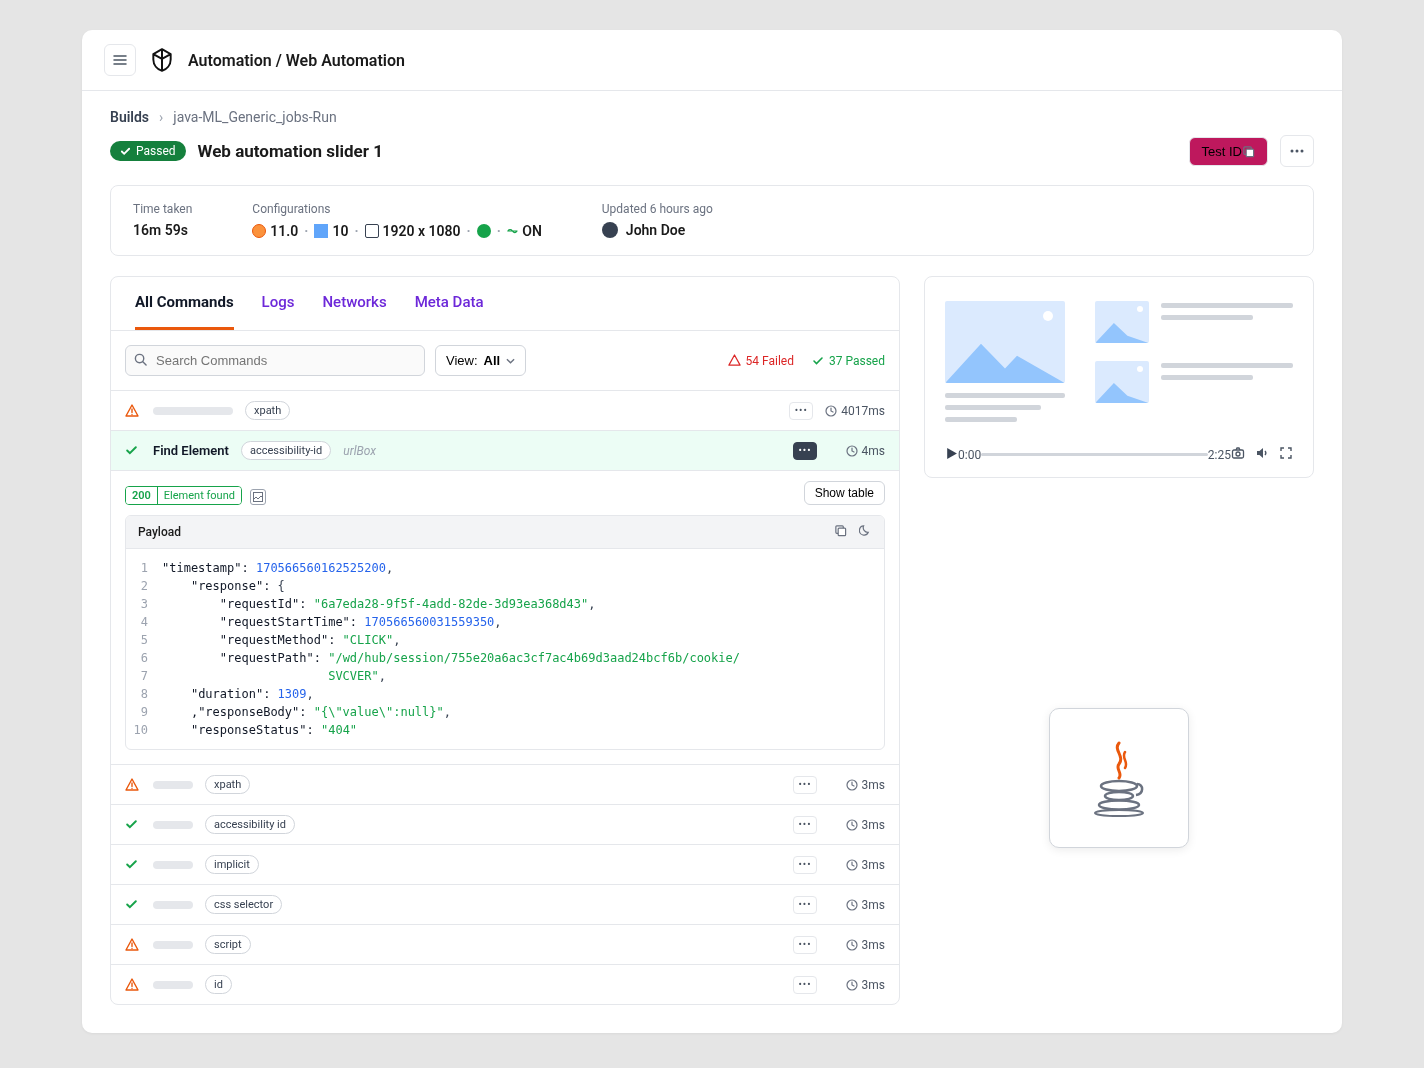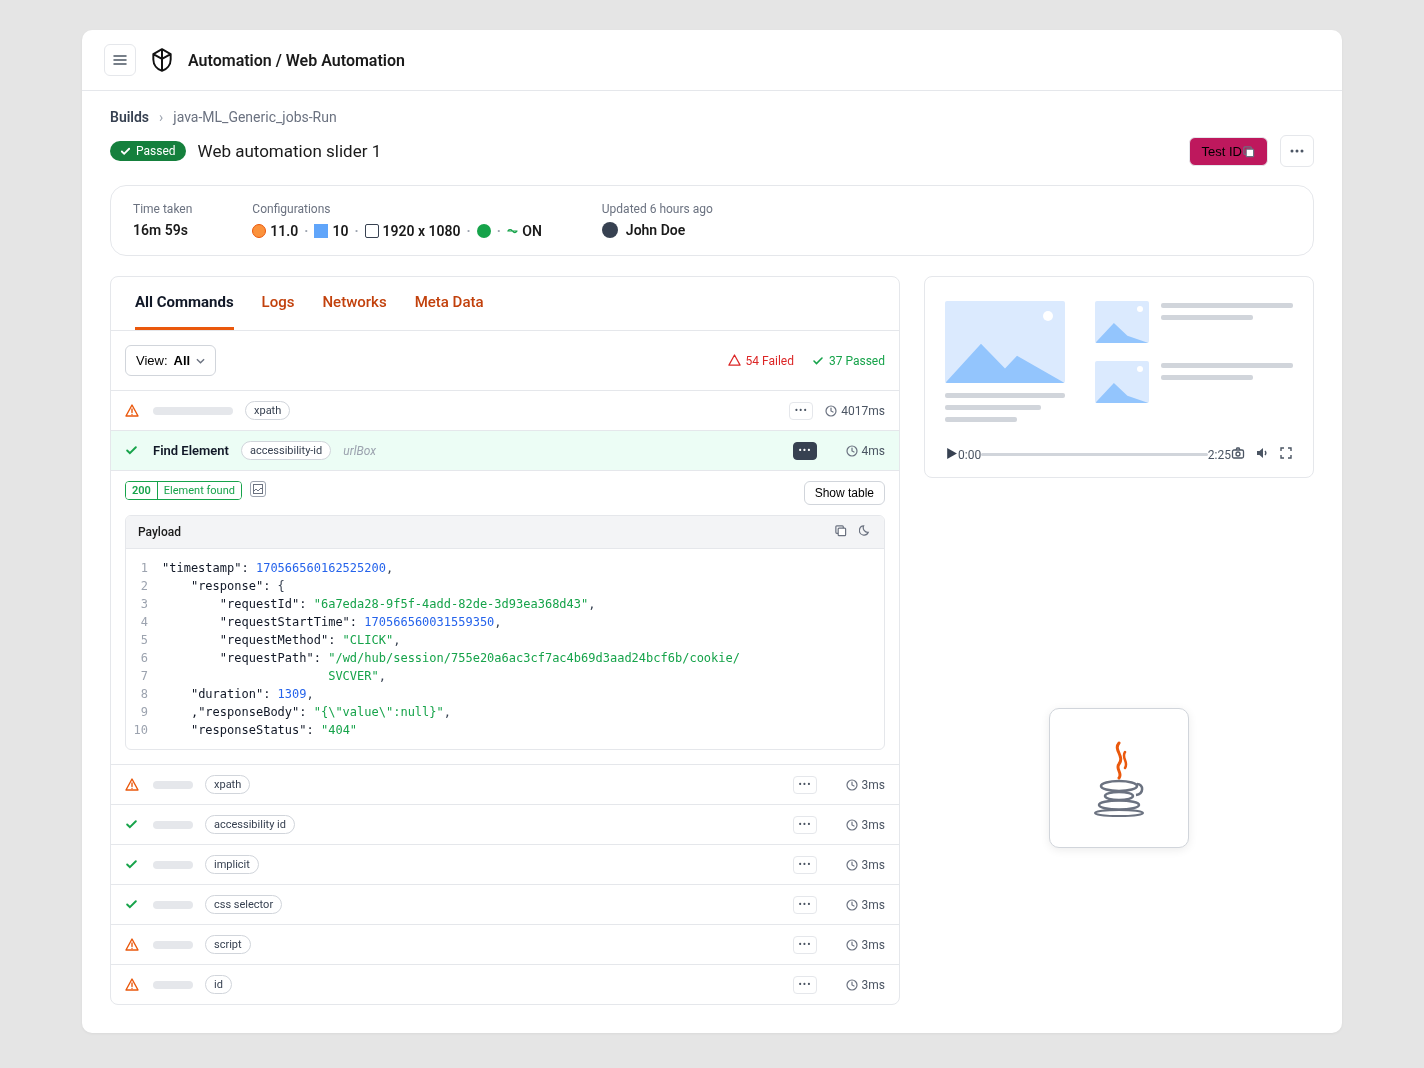--- a/index.html
+++ b/index.html
@@ -7,43 +7,43 @@
 .main-card { background: #fff; border-radius: 10px; max-width: 1260px; margin: 0 auto; box-shadow: 0 1px 3px rgba(0,0,0,0.05); overflow: hidden; }
 .topbar { display: flex; align-items: center; gap: 12px; padding: 14px 22px; border-bottom: 1px solid #e5e7eb; }
 .menu-btn { width: 32px; height: 32px; border: 1px solid #e5e7eb; border-radius: 6px; background: #fff; display: flex; align-items: center; justify-content: center; cursor: pointer; }
 .logo { width: 28px; height: 28px; display: flex; align-items: center; justify-content: center; }
 .title { font-size: 16px; font-weight: 600; }
 .content { padding: 18px 28px 28px 28px; }
 .breadcrumb { display: flex; align-items: center; gap: 10px; color: #6b7280; font-size: 14px; margin-bottom: 10px; }
 .breadcrumb .chev { color: #9ca3af; }
 .title-row { display: flex; align-items: center; gap: 12px; margin-bottom: 18px; }
 .badge-passed { background: #15803d; color: #fff; padding: 3px 10px; border-radius: 999px; font-size: 12px; display: inline-flex; align-items: center; gap: 5px; }
-.page-title { font-size: 17px; font-weight: 400; }
+.page-title { font-size: 17px; font-weight: 700; }
 .spacer { flex: 1; }
 .test-id-btn { border: 1px solid #e5e7eb; border-radius: 6px; background: #be185d; padding: 6px 12px; font-size: 13px; display: flex; align-items: center; gap: 0; cursor: pointer; }
 .more-btn { border: 1px solid #e5e7eb; border-radius: 6px; background: #fff; width: 34px; height: 32px; display: flex; align-items: center; justify-content: center; cursor: pointer; }
-.info-card { border: 1px solid #e5e7eb; border-radius: 16px; padding: 16px 22px; display: flex; gap: 60px; margin-bottom: 20px; }
+.info-card { border: 1px solid #e5e7eb; border-radius: 8px; padding: 16px 22px; display: flex; gap: 60px; margin-bottom: 20px; }
 .info-col .lbl { font-size: 12px; color: #6b7280; margin-bottom: 6px; }
 .info-col .val { font-size: 14px; font-weight: 600; display: flex; align-items: center; gap: 8px; }
 .cfg-val { font-size: 14px; font-weight: 600; display: flex; align-items: center; gap: 6px; }
 .cfg-val .dot { color: #9ca3af; }
 .cfg-item { display: inline-flex; align-items: center; gap: 4px; }
 .circ { width: 14px; height: 14px; border-radius: 50%; display: inline-block; }
 .circ.orange { background: #fb923c; border: 1px solid #ea580c; }
 .circ.green { background: #16a34a; }
 .sq { width: 14px; height: 14px; display: inline-block; background: #60a5fa; }
 .screen-icon { width: 14px; height: 14px; border: 1.5px solid #374151; border-radius: 2px; display: inline-block; }
 .wifi { color: #16a34a; font-weight: 700; }
 .avatar { width: 16px; height: 16px; border-radius: 50%; background: #374151; display: inline-block; }
 .layout { display: flex; gap: 24px; align-items: flex-start; }
 .left-panel { flex: 1; min-width: 0; }
 .right-panel { width: 390px; }
 .cmd-card { border: 1px solid #e5e7eb; border-radius: 8px; background: #fff; }
 .tabs { display: flex; gap: 28px; padding: 0 24px; border-bottom: 1px solid #e5e7eb; }
-.tab { padding: 16px 0; font-size: 15px; color: #c2410c; cursor: pointer; border-bottom: 3px solid transparent; font-weight: 500; }
+.tab { padding: 16px 0; font-size: 15px; color: #6d28d9; cursor: pointer; border-bottom: 3px solid transparent; font-weight: 500; }
 .tab.active { color: #111827; font-weight: 700; border-bottom-color: #ea580c; }
 .search-row { display: flex; align-items: center; gap: 10px; padding: 14px 14px; }
 .search-box { flex: 0 0 auto; width: 300px; position: relative; }
 .search-box input { width: 100%; padding: 7px 10px 7px 30px; border: 1px solid #d1d5db; border-radius: 6px; font-size: 13px; background: #fafafa; }
 .search-box .sicon { position: absolute; left: 9px; top: 50%; transform: translateY(-50%); color: #6b7280; }
 .view-dd { border: 1px solid #d1d5db; border-radius: 6px; background: #fff; padding: 7px 10px; font-size: 13px; display: flex; align-items: center; gap: 6px; cursor: pointer; }
 .counts { display: flex; align-items: center; gap: 18px; font-size: 12px; }
 .counts .fail { color: #dc2626; display: flex; align-items: center; gap: 5px; }
 .counts .pass { color: #16a34a; display: flex; align-items: center; gap: 5px; }
 .cmd-row { display: flex; align-items: center; gap: 12px; padding: 10px 14px; border-top: 1px solid #e5e7eb; font-size: 12px; }
@@ -51,21 +51,21 @@
 .status-icon { width: 16px; flex-shrink: 0; display: flex; }
 .warn-icon { color: #ea580c; }
 .check-icon { color: #16a34a; }
 .skel { height: 8px; background: #e5e7eb; border-radius: 4px; }
 .skel.w40 { width: 40px; }
 .skel.w80 { width: 80px; }
 .pill { border: 1px solid #d1d5db; border-radius: 999px; padding: 2px 8px; font-size: 11px; color: #374151; background: #fff; }
 .dots-btn { border: 1px solid #e5e7eb; border-radius: 4px; background: #fff; width: 24px; height: 18px; display: flex; align-items: center; justify-content: center; cursor: pointer; font-size: 10px; color: #4b5563; letter-spacing: 1px; }
 .dots-btn.dark { background: #374151; color: #fff; border-color: #374151; }
 .time-cell { display: flex; align-items: center; gap: 4px; color: #4b5563; font-size: 12px; min-width: 56px; justify-content: flex-end; }
-.detail-row { border-top: 1px solid #e5e7eb; padding: 10px 14px; display: flex; align-items: flex-start; gap: 8px; font-size: 11px; }
+.detail-row { border-top: 1px solid #e5e7eb; padding: 10px 14px; display: flex; align-items: flex-end; gap: 8px; font-size: 11px; }
 .pill-group { display: flex; border: 1px solid #16a34a; border-radius: 4px; overflow: hidden; font-size: 11px; }
 .pill-group .code { background: #fff; color: #16a34a; padding: 2px 6px; font-weight: 600; }
 .pill-group .txt { background: #fff; color: #16a34a; padding: 2px 6px; border-left: 1px solid #16a34a; }
 .img-chip { width: 16px; height: 16px; border: 1px solid #9ca3af; border-radius: 3px; display: flex; align-items: center; justify-content: center; font-size: 9px; color: #6b7280; }
 .show-table-btn { border: 1px solid #d1d5db; border-radius: 6px; background: #fff; padding: 4px 10px; font-size: 12px; cursor: pointer; }
 .payload-wrap { padding: 0 14px 14px 14px; }
 .payload-card { border: 1px solid #e5e7eb; border-radius: 6px; overflow: hidden; }
 .payload-head { background: #f3f4f6; border-bottom: 1px solid #e5e7eb; padding: 8px 12px; display: flex; align-items: center; font-size: 12px; font-weight: 500; }
 .payload-head .actions { display: flex; gap: 12px; color: #6b7280; }
 .code-body { padding: 10px 0; font-family: ui-monospace, Menlo, monospace; font-size: 12px; line-height: 1.5; }
@@ -187,20 +187,29 @@
       <div class="left-panel">
         <div class="cmd-card">
           <div class="tabs">
             <div class="tab active">All Commands</div>
             <div class="tab">Logs</div>
             <div class="tab">Networks</div>
             <div class="tab">Meta Data</div>
           </div>
 
           <div class="search-row">
+            <div class="search-box">
+              <span class="sicon">
+                <svg width="13" height="13" viewBox="0 0 14 14">
+                    <circle cx="6" cy="6" r="4.5" fill="none" stroke="#6b7280" stroke-width="1.5"></circle>
+                    <path d="M9.5 9.5L13 13" stroke="#6b7280" stroke-width="1.5" stroke-linecap="round"></path>
+                  </svg>
+              </span>
+              <input placeholder="Search Commands" style="">
+            </div>
             <button class="view-dd">
               <span>View:</span>
               <b>All</b>
               <svg width="9" height="6" viewBox="0 0 10 6">
                   <path d="M1 1l4 4 4-4" stroke="#6b7280" stroke-width="1.5" fill="none"></path>
                 </svg>
             </button>
             <span class="spacer"></span>
             <div class="counts">
               <span class="fail">

